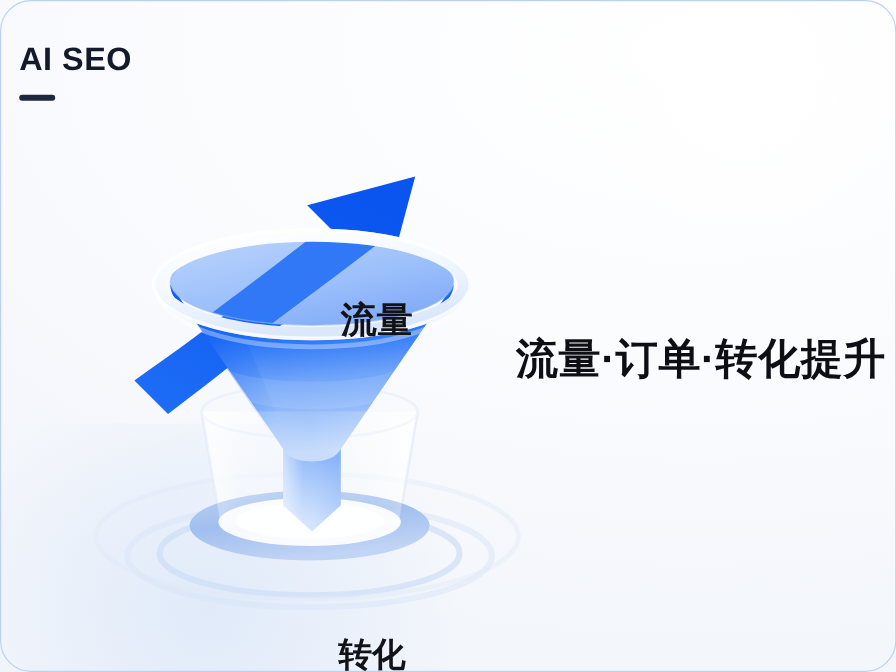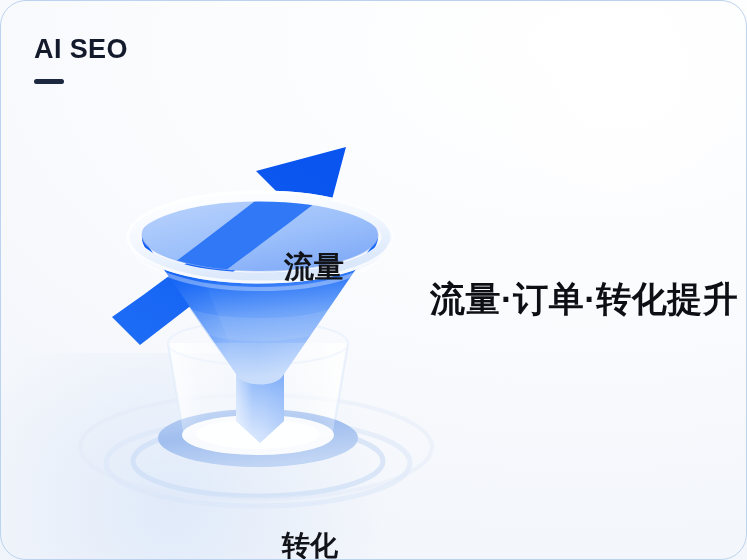--- a/index.html
+++ b/index.html
@@ -48,21 +48,21 @@
     inset: 0;
     border: 1.5px solid #bcd3f0;
     border-radius: 26px;
     pointer-events: none;
     box-sizing: border-box;
   }
 
   
   .heading {
     position: absolute;
-    left: 34px;
+    left: 16px;
     top: 36px;
   }
   .heading-title {
     font-size: 27px;
     font-weight: bold;
     letter-spacing: 0.4px;
     color: #131a2b;
     line-height: 1;
     white-space: nowrap;
   }

